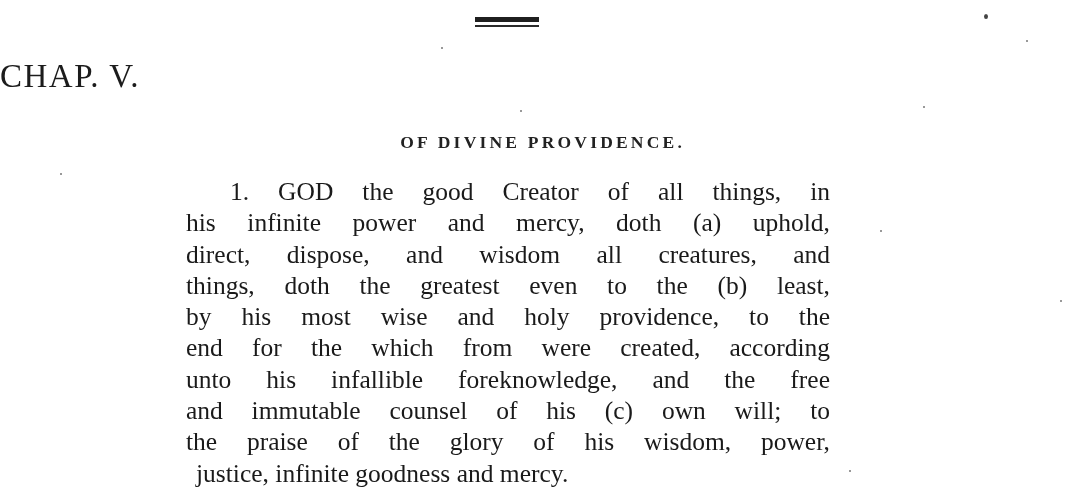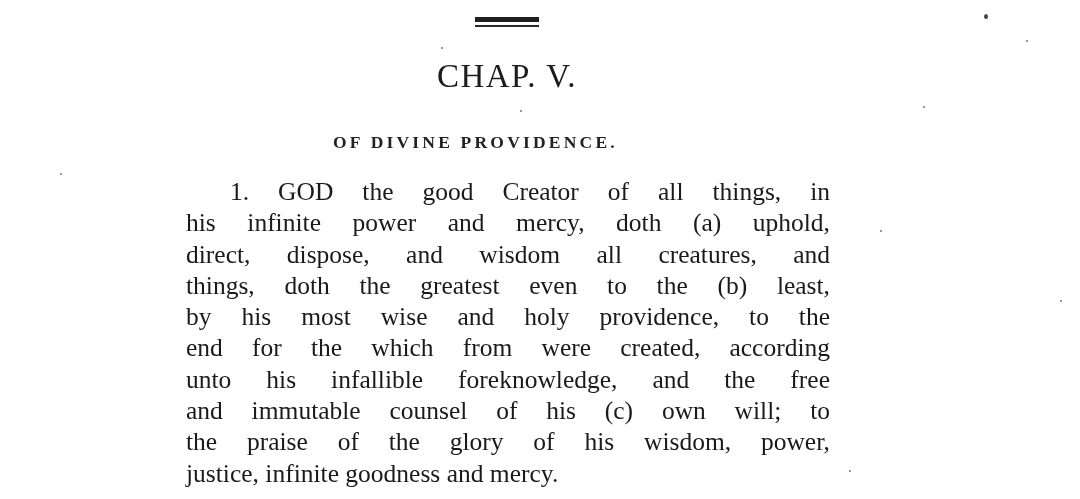--- a/index.html
+++ b/index.html
@@ -34,35 +34,36 @@
   .rule.thin {
     top: 25px;
     height: 2px;
     background: #2a2a2a;
   }
   .chap-title {
     position: absolute;
     top: 58px;
     left: 0;
     width: 1014px;
-    text-align: center;
+    text-align: left;
     font-size: 33px;
     letter-spacing: 1.5px;
     color: #1c1c1c;
   }
   .section-title {
     position: absolute;
     top: 132px;
     left: 333px;
     width: 352px;
     font-size: 17.5px;
     font-weight: bold;
     letter-spacing: 3.2px;
     color: #222;
     white-space: nowrap;
+    text-align: right;
   }
   .body-text {
     position: absolute;
     top: 176px;
     left: 186px;
     width: 644px;
     font-size: 25.5px;
     line-height: 31.3px;
   }
   .line {
@@ -72,20 +73,21 @@
     text-align-last: justify;
     width: 644px;
   }
   .line.first {
     padding-left: 44px;
     width: 600px;
   }
   .line.last {
     text-align: left;
     text-align-last: left;
+    margin-left: 10px;
   }
   .speck {
     position: absolute;
     background: #777;
     border-radius: 50%;
   }
 </style>
 </head>
 <body>
 

